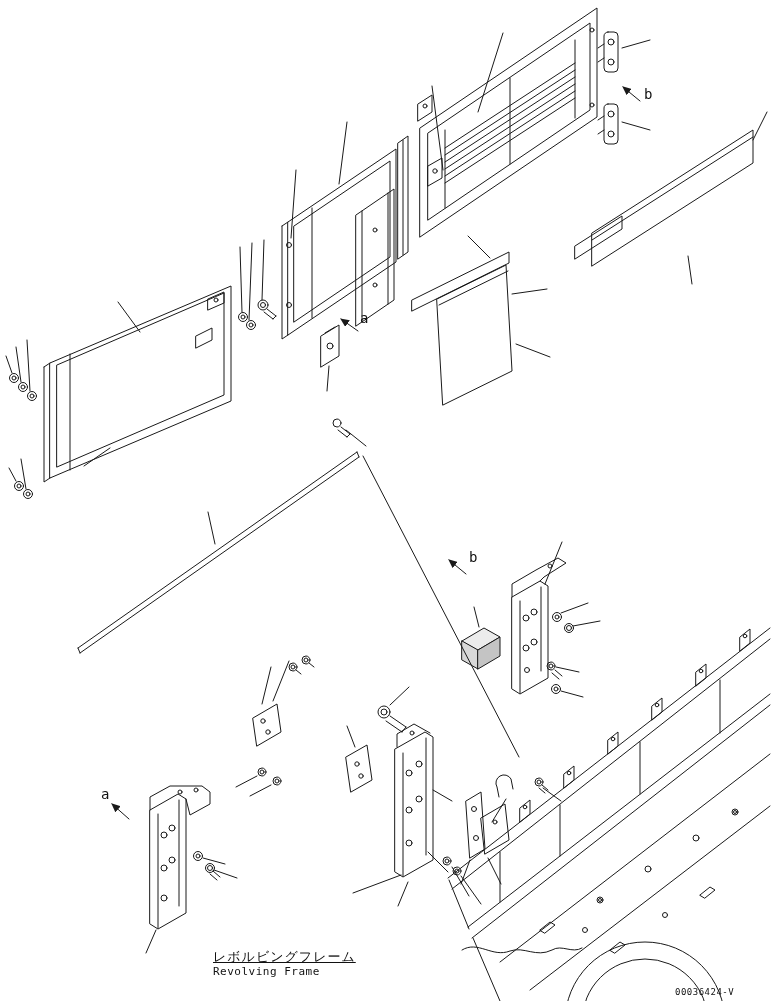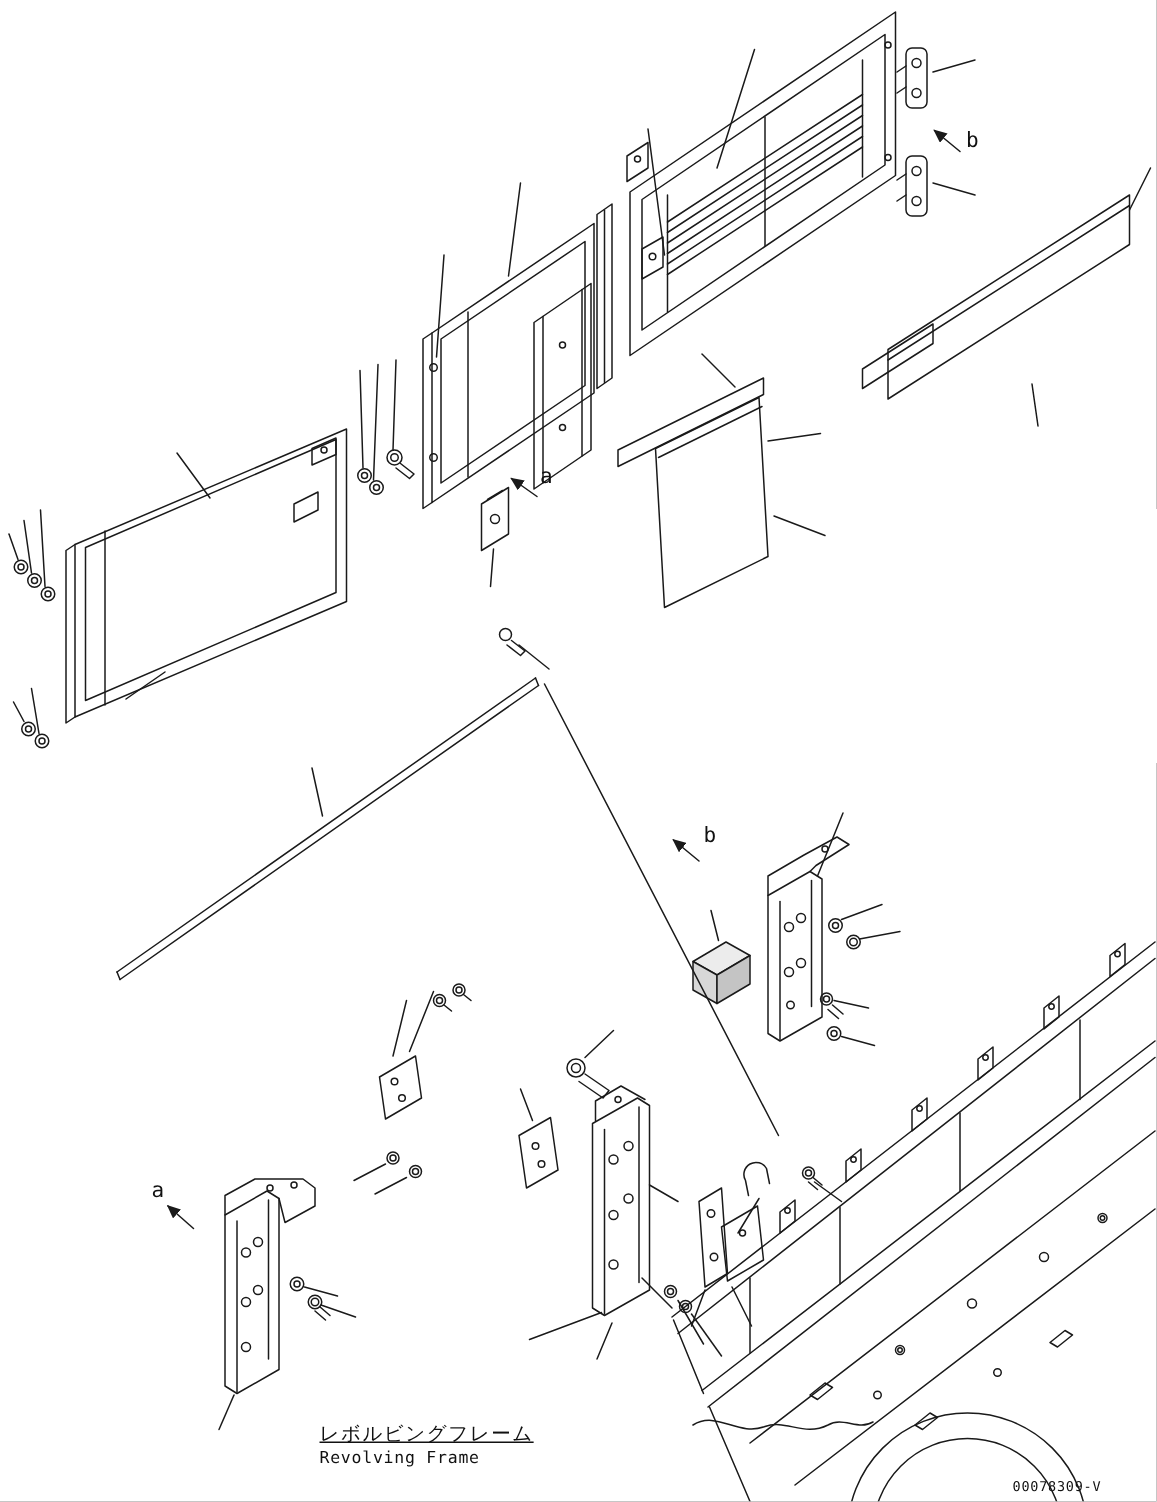--- a/index.html
+++ b/index.html
@@ -331,15 +331,15 @@
 <span class="lbl" style="left:644px;top:86px;">b</span>
 <span class="lbl" style="left:360px;top:310px;">a</span>
 <span class="lbl" style="left:469px;top:549px;">b</span>
 <span class="lbl" style="left:101px;top:786px;">a</span>
 
 <div class="caption">
   <div class="jp">レボルビングフレーム</div>
   <div class="en">Revolving Frame</div>
 </div>
 
-<span class="dwgno">00078309-V</span>
+<span class="dwgno">00036424-V</span>
 
 </div>
 
 </body></html>

